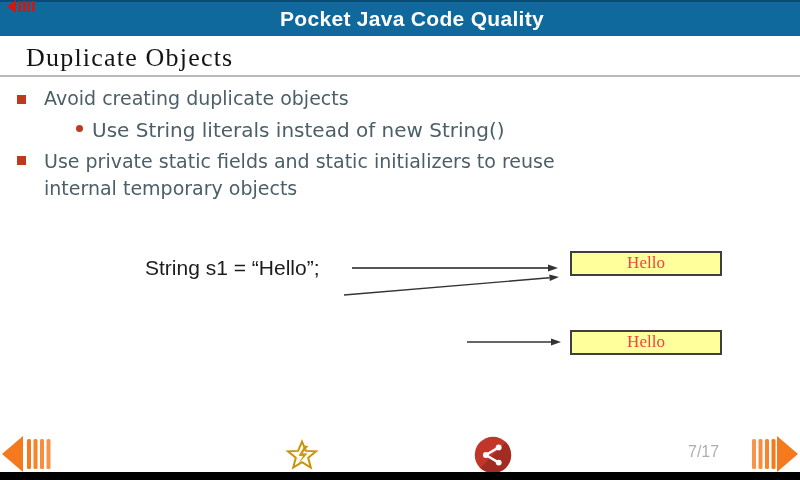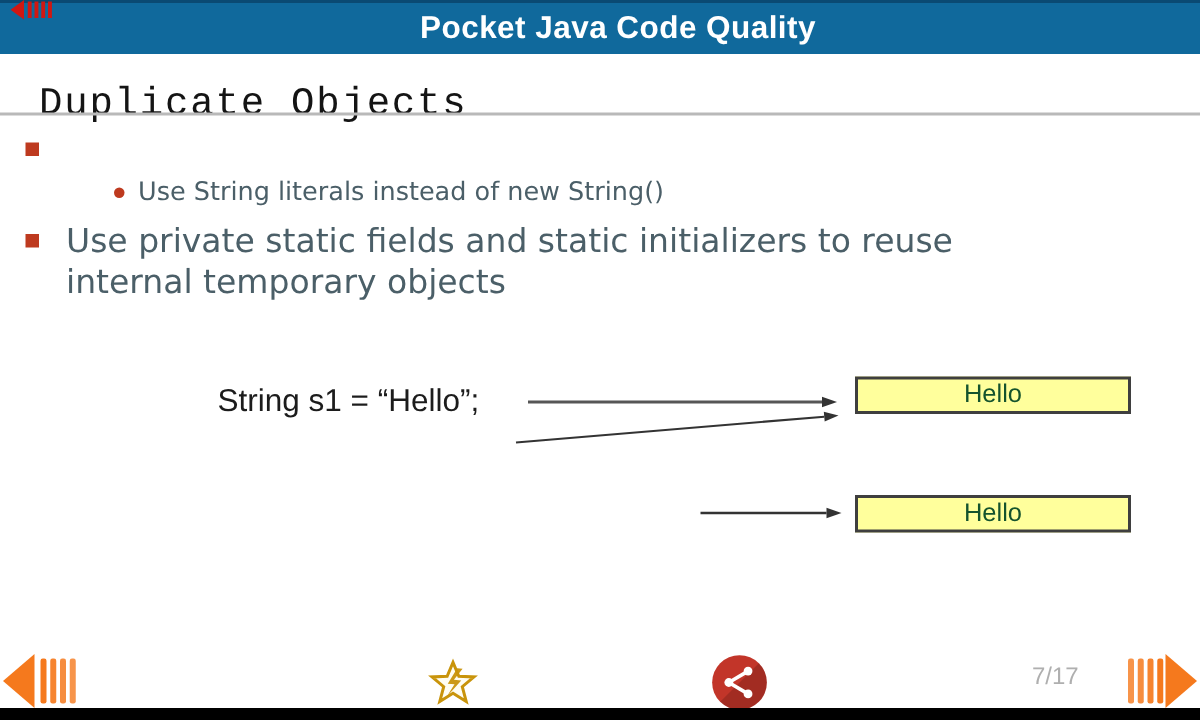--- a/index.html
+++ b/index.html
@@ -12,34 +12,34 @@
   html,body{margin:0;padding:0;background:#e8e8e8;}
   .screen{position:relative;width:800px;height:480px;background:#ffffff;overflow:hidden;
           font-family:"Liberation Sans",sans-serif;}
   
   .topbar{position:absolute;left:0;top:0;width:800px;height:36px;background:var(--topbar);
           border-top:2px solid var(--topbar_edge);box-sizing:border-box;
           display:flex;align-items:center;justify-content:center;padding-left:24px;}
   .topbar-title{color:#ffffff;font-size:21px;font-weight:bold;letter-spacing:.3px;}
   .red-mini{position:absolute;left:7px;top:0;}
   
-  .slide-title{position:absolute;left:26px;top:54px;font-family:Liberation Mono, monospace;
+  .slide-title{position:absolute;left:26px;top:43px;font-family:Liberation Serif, serif;
                font-size:26px;letter-spacing:1.2px;color:var(--title_text);}
   .divider{position:absolute;left:0;top:75px;width:800px;height:2px;background:var(--divider);}
   .sq{position:absolute;width:9px;height:9px;background:var(--bullet_marker);}
   .dot{position:absolute;width:7px;height:7px;border-radius:50%;background:var(--bullet_marker);}
   .btxt{position:absolute;font-family:"DejaVu Sans",sans-serif;color:var(--bullet_text);}
   .b1{left:44px;top:87px;font-size:19px;}
-  .bsub{left:92px;top:118px;font-size:17px;}
-  .b2{left:44px;top:148px;font-size:22px;line-height:27px;}
+  .bsub{left:92px;top:118px;font-size:20px;}
+  .b2{left:44px;top:148px;font-size:19px;line-height:27px;}
   .code{position:absolute;left:145px;font-size:21px;color:var(--diagram_text);white-space:pre;}
   .c1{top:256px}.c2{top:281px}.c3{top:328px}
-  .objbox{position:absolute;left:570px;width:184px;height:25px;background:var(--box_fill);
+  .objbox{position:absolute;left:570px;width:152px;height:25px;background:var(--box_fill);
           border:2px solid var(--box_border);box-sizing:border-box;text-align:center;
-          font-size:17px;line-height:20px;color:#14532d;}
+          font-size:17px;line-height:20px;color:#ef4444;font-family:Liberation Serif, serif;}
   .box1{top:251px}.box2{top:330px}
   .overlay{position:absolute;left:0;top:0;pointer-events:none;}
   
   .toolbar{position:absolute;left:0;top:430px;width:800px;height:42px;background:#ffffff;}
   .navbtn{position:absolute;cursor:pointer;}
   .page-ind{position:absolute;left:688px;top:443px;font-size:16px;color:var(--page_gray);}
   .strip{position:absolute;left:0;top:472px;width:800px;height:8px;background:var(--bottom_strip);}
 </style>
 </head>
 <body>
@@ -54,20 +54,23 @@
     <rect x="11.5" y="1" width="2.6" height="11" fill="var(--red_arrow)"></rect>
     <rect x="16" y="1" width="2.6" height="11" fill="var(--red_arrow)"></rect>
     <rect x="20.5" y="1" width="2.6" height="11" fill="var(--red_arrow)"></rect>
     <rect x="25" y="1" width="2.6" height="11" fill="var(--red_arrow)"></rect>
   </svg>
 
   <div class="slide-title">Duplicate Objects</div>
   <div class="divider"></div>
 
   <span class="sq" style="left:17px;top:95px"></span>
+  <div class="btxt b1">
+    <div>Avoid creating duplicate objects</div>
+  </div>
 
   <span class="dot" style="left:76px;top:125px"></span>
   <div class="btxt bsub">
     <div>Use String literals instead of new String()</div>
   </div>
 
   <span class="sq" style="left:17px;top:156px"></span>
   <div class="btxt b2">
     <div>Use private static fields and static initializers to reuse</div>
     <div>internal temporary objects</div>

